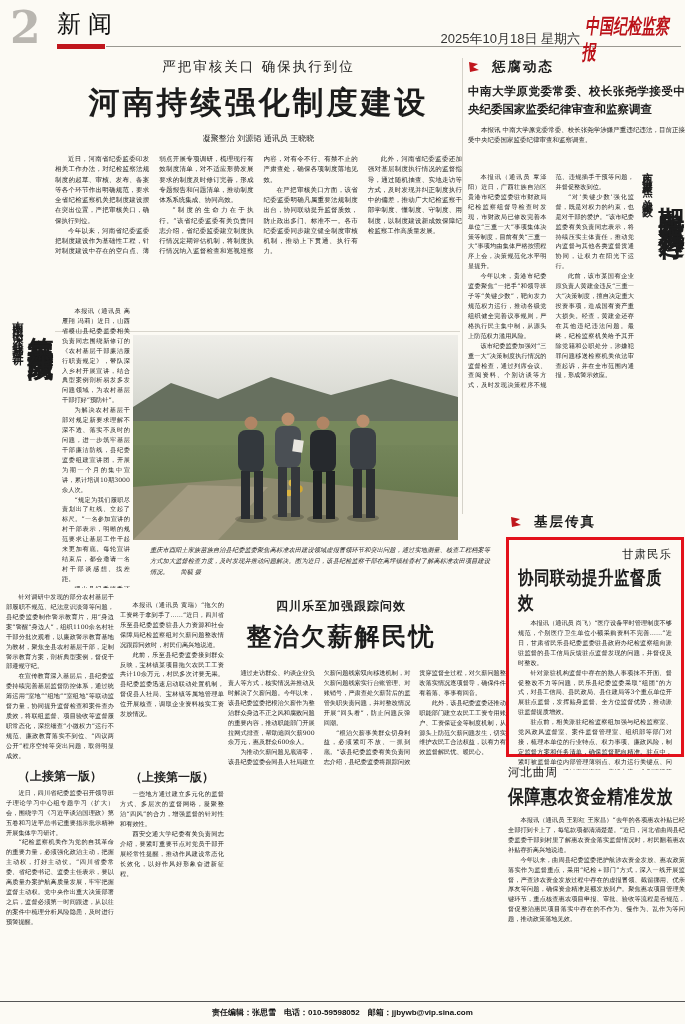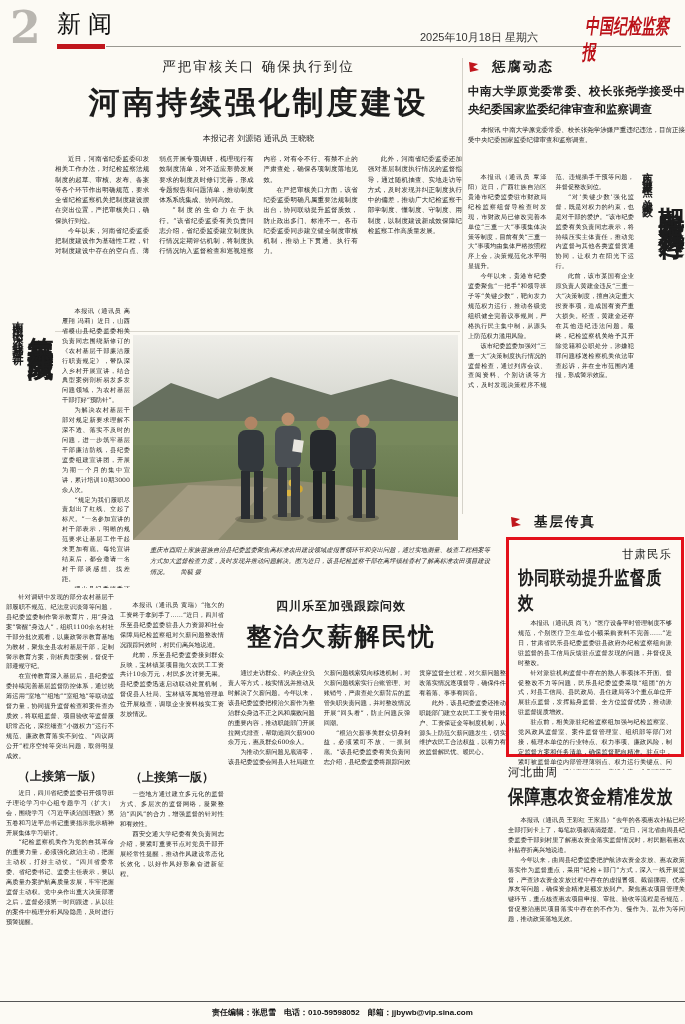--- a/index.html
+++ b/index.html
@@ -15,21 +15,21 @@
   .tiny  { font-size:6.2px; line-height:1.6; color:#222; }
   .clip { overflow:hidden; }
   .vert { writing-mode:vertical-rl; }
   .center { text-align:center; }
 
   
   .page-num { left:10px; top:2px; font-size:44px; color:#b9b6b0; font-weight:bold; }
   .section-title { left:57px; top:8px; font-size:24px; font-weight:normal; letter-spacing:7px; color:#111; }
   .section-underline { left:57px; top:44px; width:48px; height:5px; background:#c0161c; }
   .header-rule { left:106px; top:46px; width:575px; height:1px; background:#9a9891; }
-  .issue-date { left:420px; top:30px; width:160px; font-size:11px; color:#333; text-align:left; font-family:"Liberation Sans",sans-serif; }
+  .issue-date { left:420px; top:30px; width:160px; font-size:13px; color:#333; text-align:right; font-family:"Liberation Sans",sans-serif; }
   .masthead { left:588px; top:14px; font-size:14px; font-weight:bold; color:#bb1118; transform:skewX(-8deg) scaleY(1.45); transform-origin:left top; letter-spacing:0px; }
 
   
   .top-story { left:55px; top:58px; width:407px; }
   .top-kicker { font-size:13.5px; font-weight:normal; letter-spacing:2px; }
   .top-headline { font-size:31px; font-weight:bold; letter-spacing:3px; margin-top:6px; }
   .top-byline { font-size:8px; color:#222; margin-top:9px; }
   .top-body { margin-top:10px; height:183px; column-count:4; column-gap:10px; }
   .rule-under-top { left:55px; top:331px; width:405px; height:1px; background:#d8d5cc; }
 
@@ -89,21 +89,21 @@
   <div class="abs page-num">2</div>
   <div class="abs section-title">新闻</div>
   <div class="abs section-underline"></div>
   <div class="abs header-rule"></div>
   <div class="abs issue-date">2025年10月18日  星期六</div>
   <div class="abs masthead">中国纪检监察报</div>
 
   <div class="abs top-story center">
     <div class="top-kicker">严把审核关口  确保执行到位</div>
     <div class="top-headline">河南持续强化制度建设</div>
-    <div class="top-byline">本报记者 刘源韬 通讯员 王晓晓</div>
+    <div class="top-byline">凝聚整治 刘源韬 通讯员 王晓晓</div>
     <div class="top-body small clip">
         <p class="para">近日，河南省纪委监委印发相关工作办法，对纪检监察法规制度的起草、审核、发布、备案等各个环节作出明确规范，要求全省纪检监察机关把制度建设摆在突出位置，严把审核关口，确保执行到位。</p>
         <p class="para">今年以来，河南省纪委监委把制度建设作为基础性工程，针对制度建设中存在的空白点、薄弱点开展专项调研，梳理现行有效制度清单，对不适应形势发展要求的制度及时修订完善，形成专题报告和问题清单，推动制度体系系统集成、协同高效。</p>
         <p class="para">“制度的生命力在于执行。”该省纪委监委有关负责同志介绍，省纪委监委建立制度执行情况定期评估机制，将制度执行情况纳入监督检查和巡视巡察内容，对有令不行、有禁不止的严肃查处，确保各项制度落地见效。</p>
         <p class="para">在严把审核关口方面，该省纪委监委明确凡属重要法规制度出台，协同联动提升监督质效，防止政出多门、标准不一。各市纪委监委同步建立健全制度审核机制，推动上下贯通、执行有力。</p>
         <p class="para">此外，河南省纪委监委还加强对基层制度执行情况的监督指导，通过随机抽查、实地走访等方式，及时发现并纠正制度执行中的偏差，推动广大纪检监察干部学制度、懂制度、守制度、用制度，以制度建设新成效保障纪检监察工作高质量发展。</p>
       </div>
   </div>
   <div class="abs rule-under-top"></div>
 

